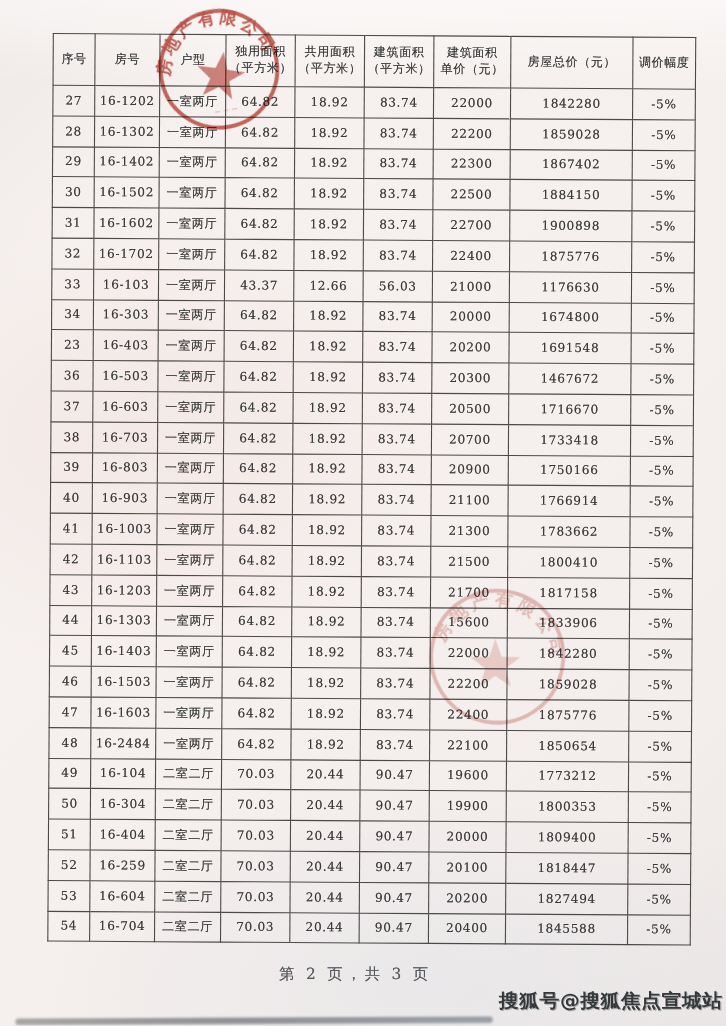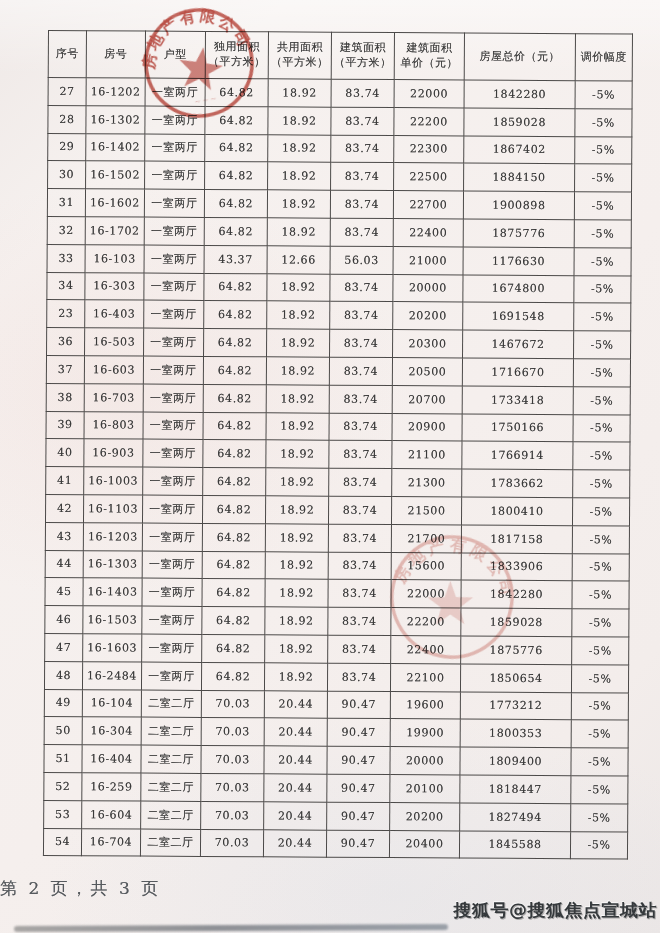--- a/index.html
+++ b/index.html
@@ -34,22 +34,22 @@
   table.price-table tbody td{font-size:11px;letter-spacing:0.6px;}
   col.c-idx{width:38px}col.c-room{width:59px}col.c-type{width:60px}
   col.c-a1{width:63px}col.c-a2{width:63px}col.c-a3{width:63px}
   col.c-unit{width:70px}col.c-total{width:111px}col.c-adj{width:57px}
 
   .stamp{position:absolute;pointer-events:none;mix-blend-mode:multiply;}
   .stamp-top{left:140px;top:4px;transform:rotate(-10deg);opacity:0.88;filter:blur(0.3px);}
   .stamp-mid{left:386px;top:531px;transform:rotate(12deg);opacity:0.42;filter:blur(0.6px);}
 
   .page-footer{
-    position:absolute;left:0;top:877px;width:646px;
-    font-size:17px;color:#565a5e;letter-spacing:3px;
+    position:absolute;left:0;top:877px;width:646px;text-align:center;
+    font-size:14px;color:#565a5e;letter-spacing:3px;
     text-shadow:0 0 0.5px rgba(80,85,90,0.6);
   }
   .watermark{
     position:absolute;right:3px;top:898px;
     font-family:"DejaVu Sans","Liberation Sans",sans-serif;
     font-size:18px;font-weight:bold;color:#35393c;letter-spacing:0.5px;
     text-shadow:1px 1px 0 rgba(120,120,120,0.55), -0.5px -0.5px 0 rgba(255,255,255,0.7);
     filter:blur(0.4px);transform:scaleY(0.95);
   }
   .scan-shadow-bar{

